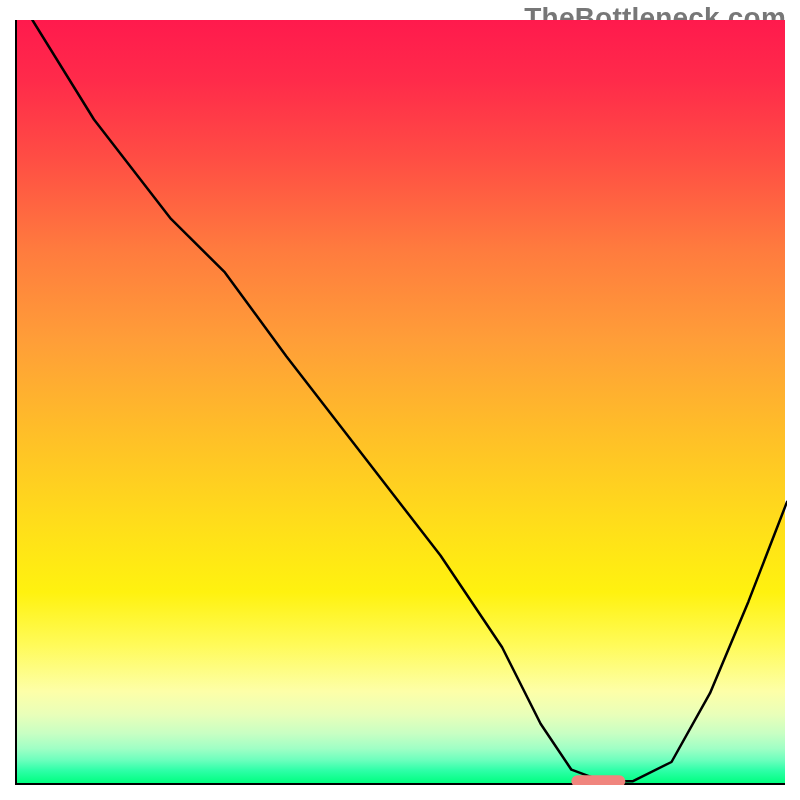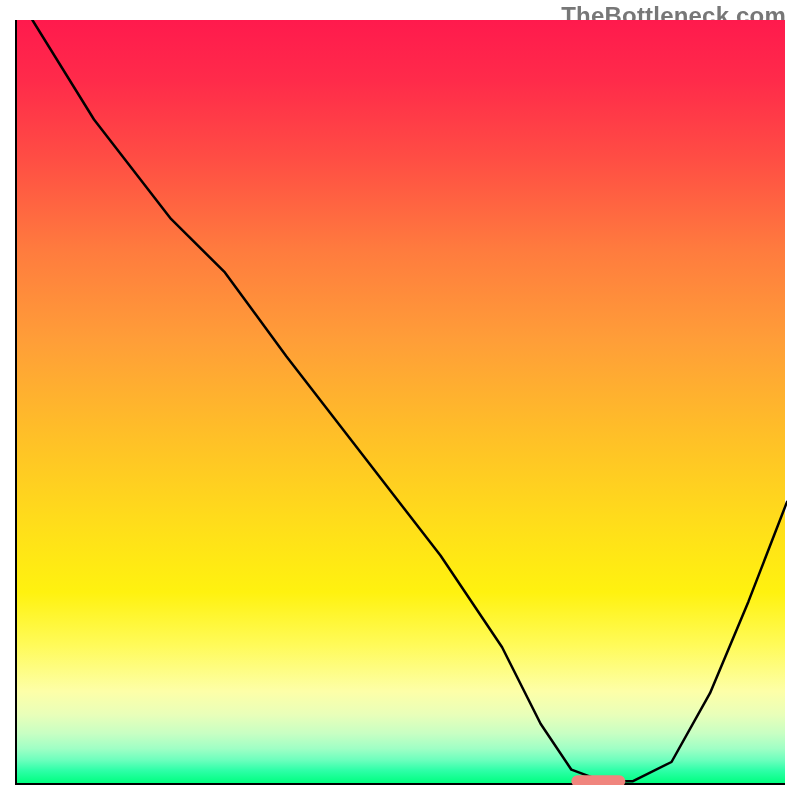--- a/index.html
+++ b/index.html
@@ -43,21 +43,21 @@
       #6cffbd 97%,
       #30ffa9 98.3%,
       #00ff80 100%
     );
   }
   .watermark {
     position: absolute;
     top: 2px;
     right: 14px;
     font-family: Arial, Helvetica, sans-serif;
-    font-size: 24px;
+    font-size: 28px;
     font-weight: bold;
     color: #777777;
     letter-spacing: 0.2px;
   }
   svg.overlay {
     position: absolute;
     left: 0;
     top: 0;
     pointer-events: none;
   }

